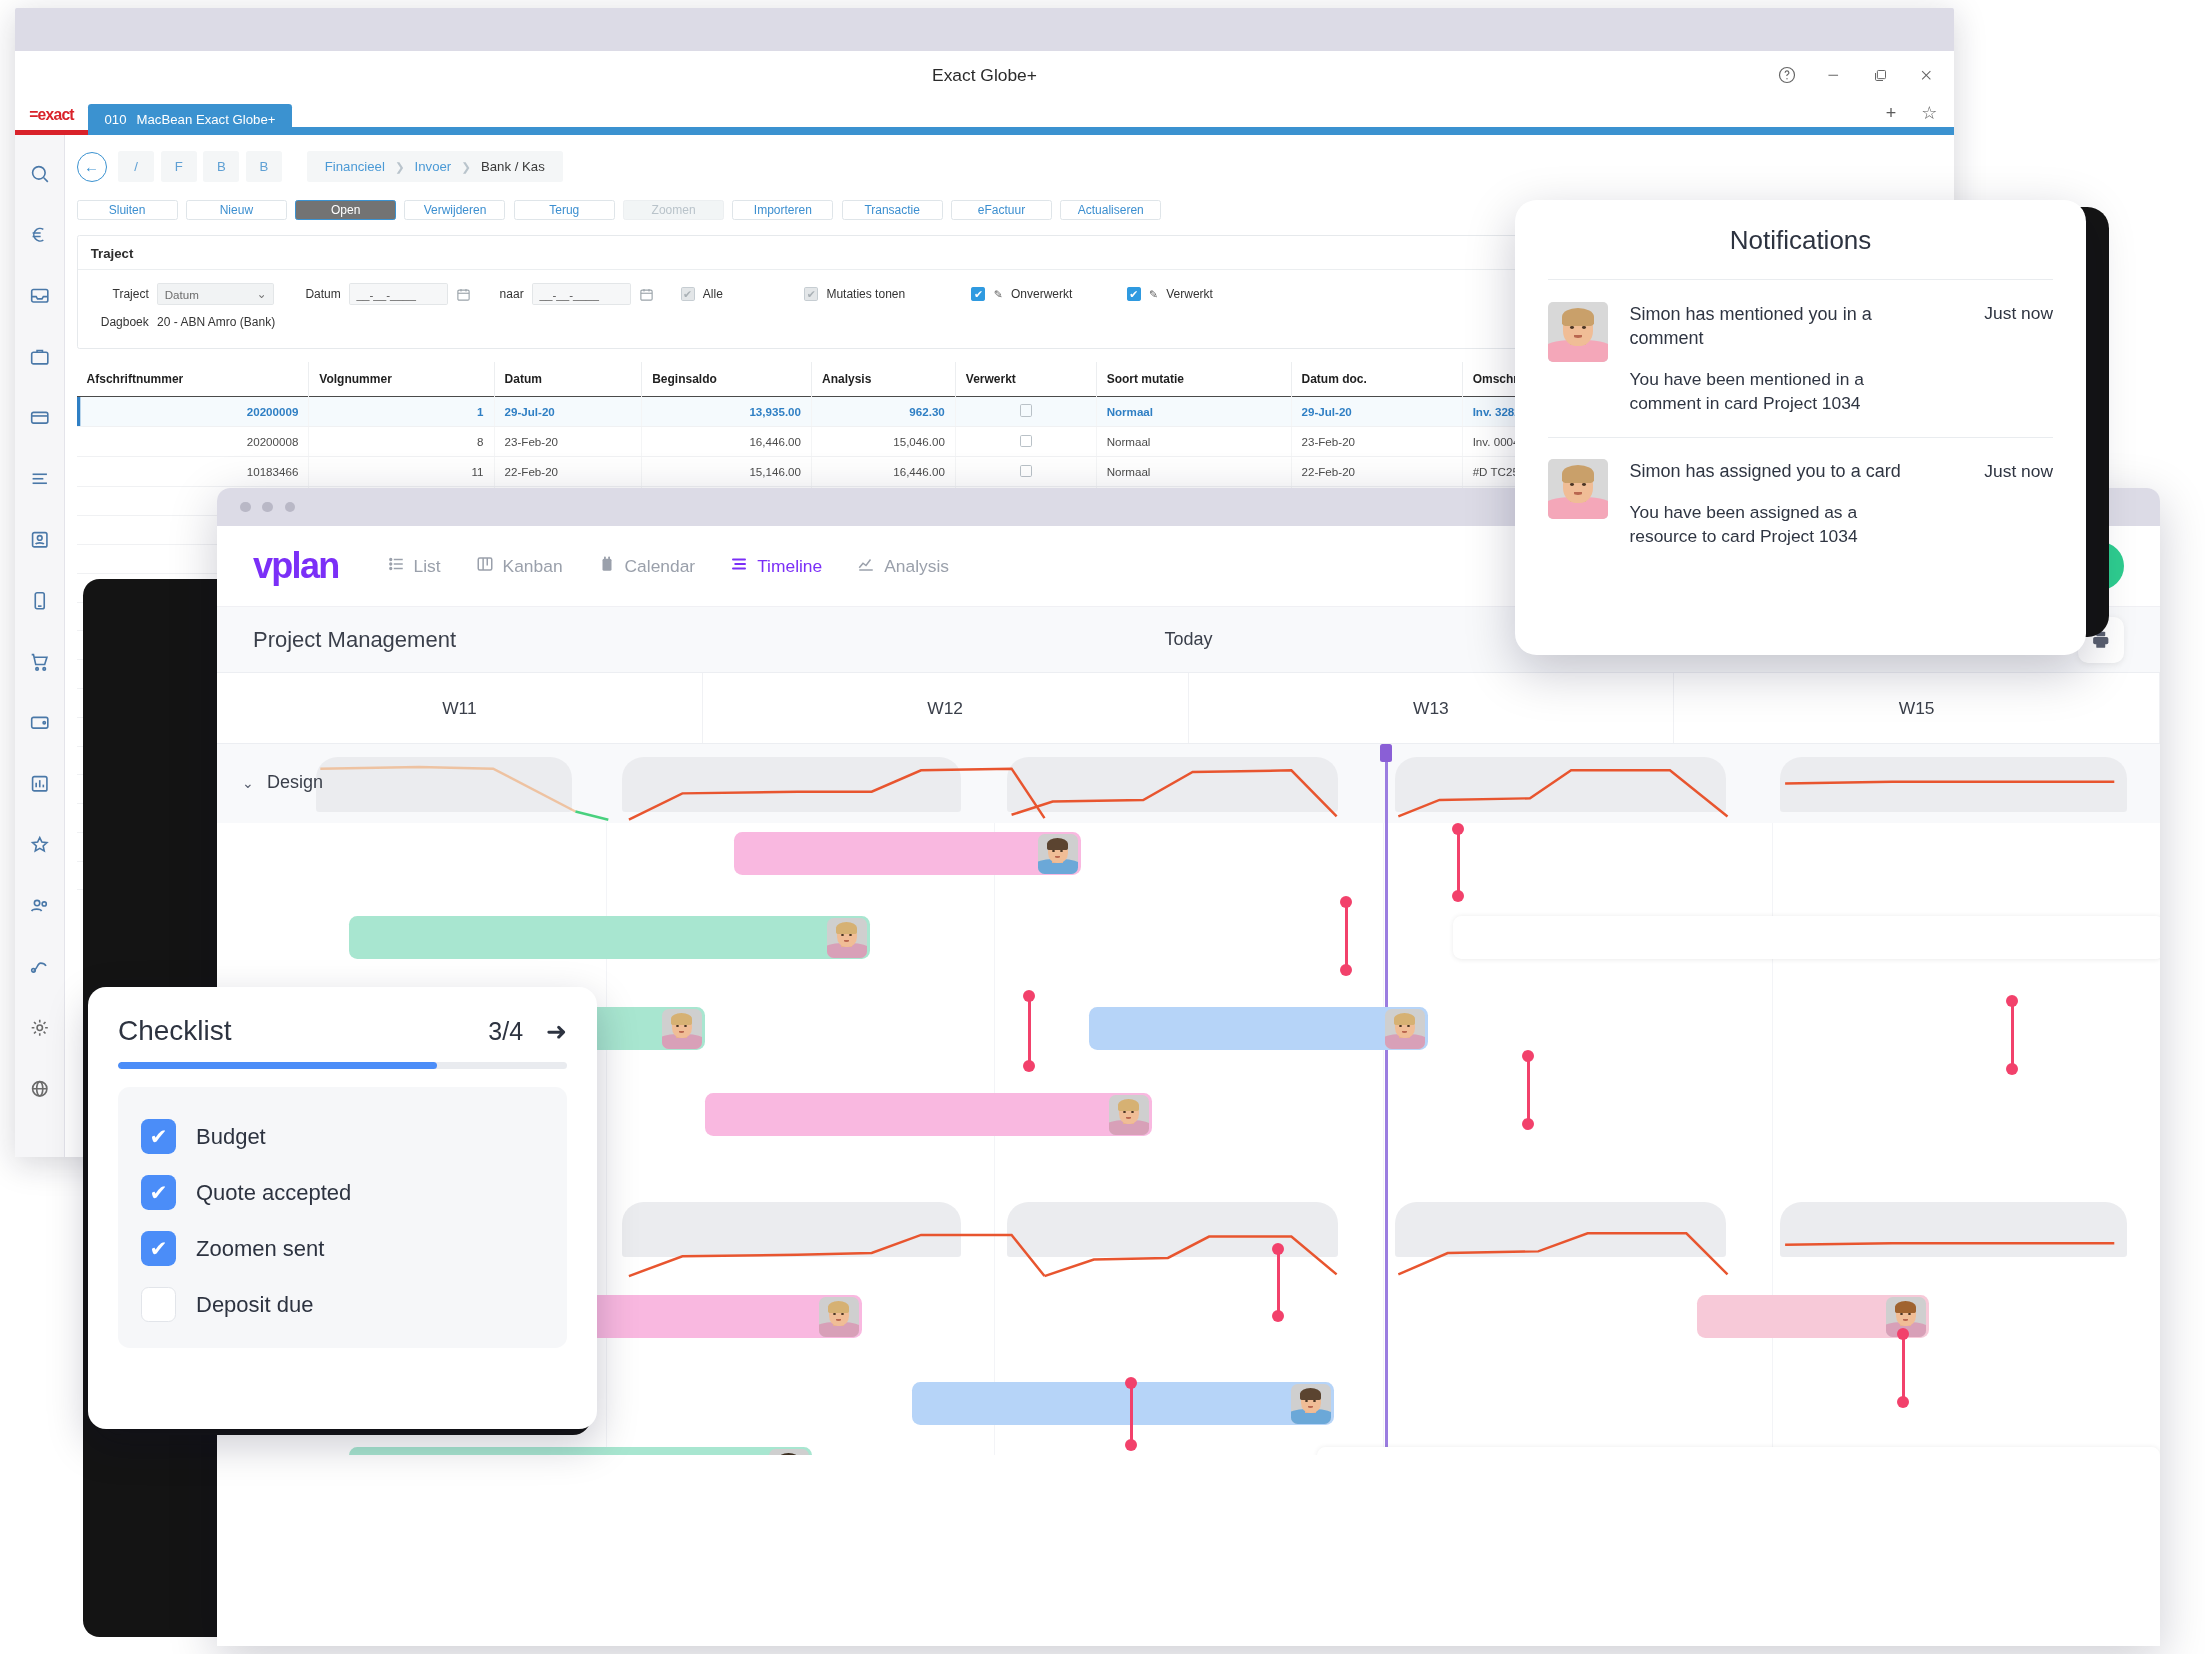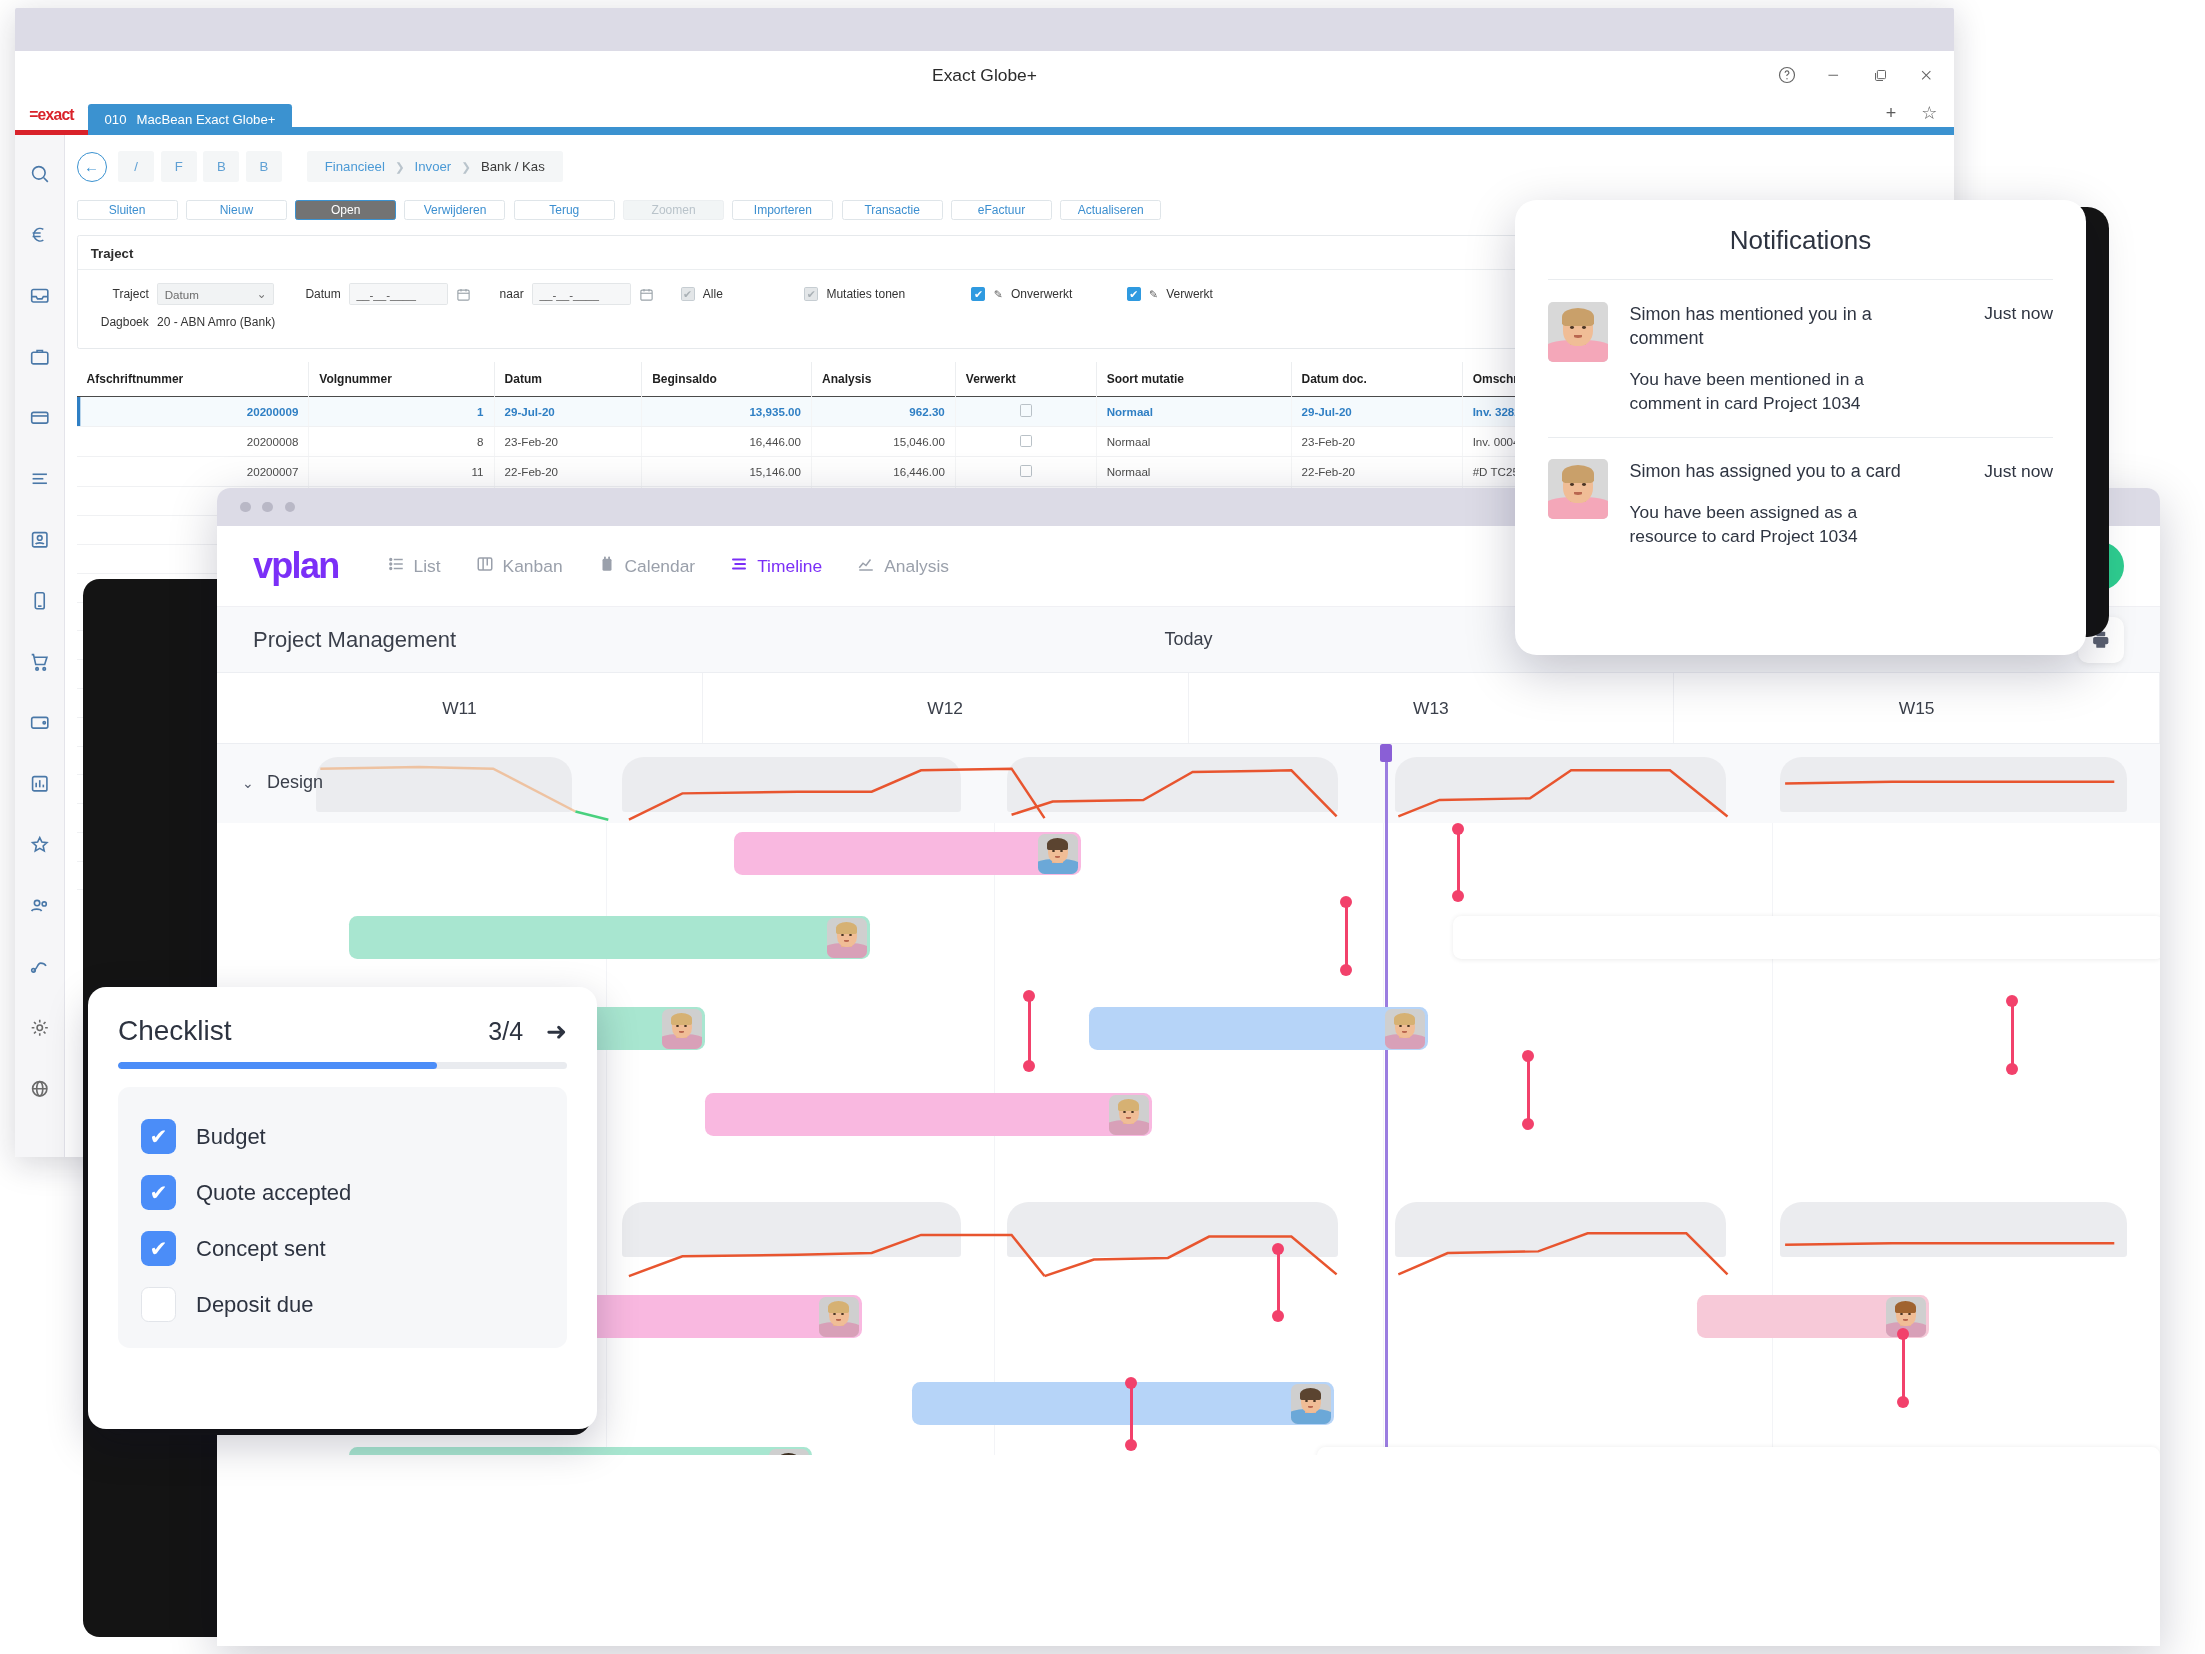--- a/index.html
+++ b/index.html
@@ -566,21 +566,21 @@
                 <td class="num">16,446.00</td>
                 <td class="num">15,046.00</td>
                 <td class="ctr"><span class="rowcbx"></span></td>
                 <td>Normaal</td>
                 <td>23-Feb-20</td>
                 <td>Inv. 0004357_98</td>
                 <td class="num">0.00</td>
                 <td class="num">1,400.00</td>
               </tr>
               <tr>
-                <td class="num">20200007</td>
+                <td class="num">10183466</td>
                 <td class="num">11</td>
                 <td>22-Feb-20</td>
                 <td class="num">15,146.00</td>
                 <td class="num">16,446.00</td>
                 <td class="ctr"><span class="rowcbx"></span></td>
                 <td>Normaal</td>
                 <td>22-Feb-20</td>
                 <td>#D TC2516</td>
                 <td class="num">1,300.00</td>
                 <td class="num">0.00</td>
@@ -1101,21 +1101,21 @@
       <div class="ck-item">
         <span class="ck-box">✔</span>
         <span class="ck-label">Budget</span>
       </div>
       <div class="ck-item">
         <span class="ck-box">✔</span>
         <span class="ck-label">Quote accepted</span>
       </div>
       <div class="ck-item">
         <span class="ck-box">✔</span>
-        <span class="ck-label">Concept sent</span>
+        <span class="ck-label">Zoomen sent</span>
       </div>
       <div class="ck-item">
         <span class="ck-box off"></span>
         <span class="ck-label">Deposit due</span>
       </div>
     </div>
   </div>
 
 </div>
 

